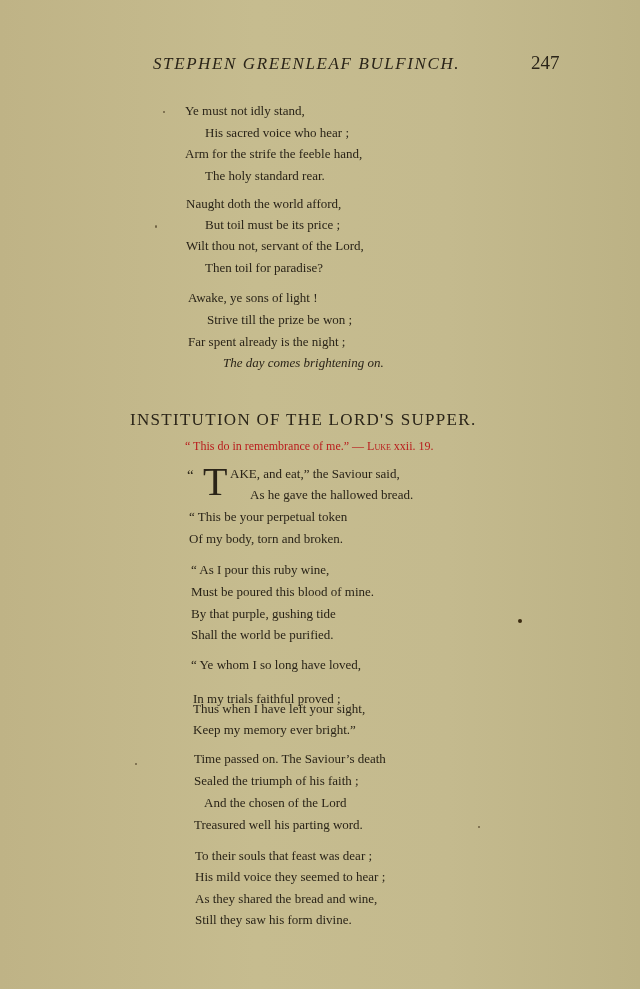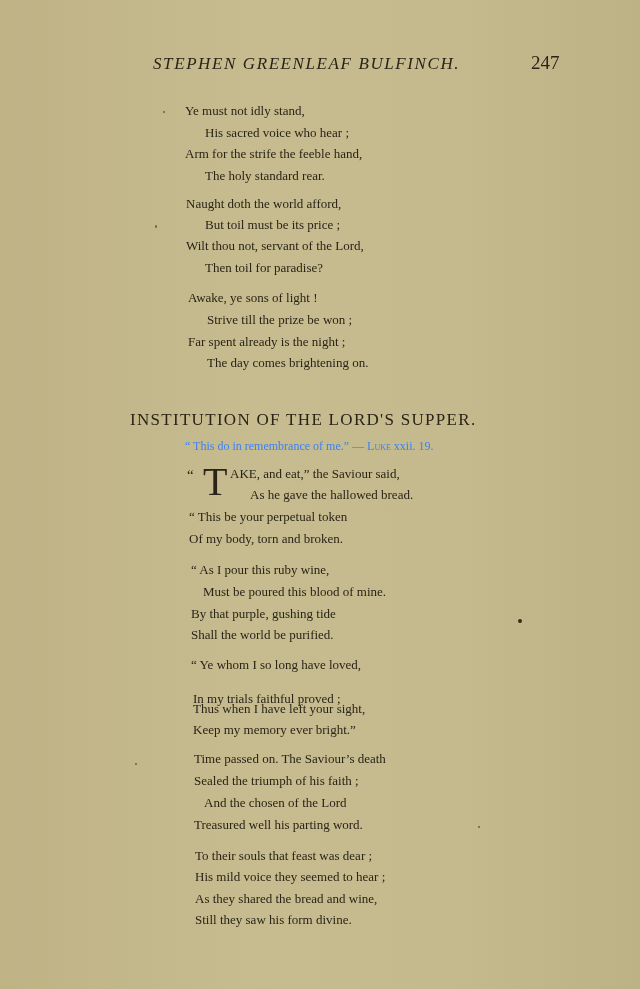--- a/index.html
+++ b/index.html
@@ -51,21 +51,21 @@
     letter-spacing: 1.3px;
     white-space: nowrap;
     color: #2a2418;
   }
   .epigraph {
     position: absolute;
     top: 439px;
     left: 185px;
     font-size: 12px;
     white-space: nowrap;
-    color: #3b82f6;
+    color: #b91c1c;
   }
   .epigraph .sc {
     font-variant: small-caps;
   }
   .dropcap {
     position: absolute;
     left: 203px;
     top: 462px;
     font-size: 40px;
     line-height: 1;
@@ -92,37 +92,37 @@
   <div class="line" style="top:168px;left:205px;">The holy standard rear.</div>
 
   <div class="line" style="top:196px;left:186px;">Naught doth the world afford,</div>
   <div class="line" style="top:217px;left:205px;">But toil must be its price ;</div>
   <div class="line" style="top:238px;left:186px;">Wilt thou not, servant of the Lord,</div>
   <div class="line" style="top:260px;left:205px;">Then toil for paradise?</div>
 
   <div class="line" style="top:290px;left:188px;">Awake, ye sons of light !</div>
   <div class="line" style="top:312px;left:207px;">Strive till the prize be won ;</div>
   <div class="line" style="top:334px;left:188px;">Far spent already is the night ;</div>
-  <div class="line" style="top:355px;left:207px;">The day comes brightening on.</div>
+  <div class="line" style="top:355px;left:223px;font-style:italic;">The day comes brightening on.</div>
 
   <div class="title">INSTITUTION OF THE LORD'S SUPPER.</div>
   <div class="epigraph">
     <span>“ This do in remembrance of me.” — </span><span class="sc">Luke</span><span> xxii. 19.</span>
   </div>
 
   <div class="line" style="top:467px;left:187px;font-size:15px;">“</div>
   <div class="dropcap">T</div>
   <div class="line" style="top:466px;left:230px;">AKE, and eat,” the Saviour said,</div>
 
   <div class="line" style="top:487px;left:250px;">As he gave the hallowed bread.</div>
   <div class="line" style="top:509px;left:189px;">“ This be your perpetual token</div>
   <div class="line" style="top:531px;left:189px;">Of my body, torn and broken.</div>
 
   <div class="line" style="top:562px;left:191px;">“ As I pour this ruby wine,</div>
-  <div class="line" style="top:584px;left:191px;margin-left:12px;">Must be poured this blood of mine.</div>
+  <div class="line" style="top:584px;left:191px;">Must be poured this blood of mine.</div>
   <div class="line" style="top:606px;left:191px;">By that purple, gushing tide</div>
   <div class="line" style="top:627px;left:191px;">Shall the world be purified.</div>
 
   <div class="line" style="top:657px;left:191px;font-family:Liberation Serif, serif;">“ Ye whom I so long have loved,</div>
   <div class="line" style="top:679px;left:193px;margin-top:12px;">In my trials faithful proved ;</div>
   <div class="line" style="top:701px;left:193px;">Thus when I have left your sight,</div>
   <div class="line" style="top:722px;left:193px;">Keep my memory ever bright.”</div>
 
   <div class="line" style="top:751px;left:194px;">Time passed on.  The Saviour’s death</div>
   <div class="line" style="top:773px;left:194px;">Sealed the triumph of his faith ;</div>

